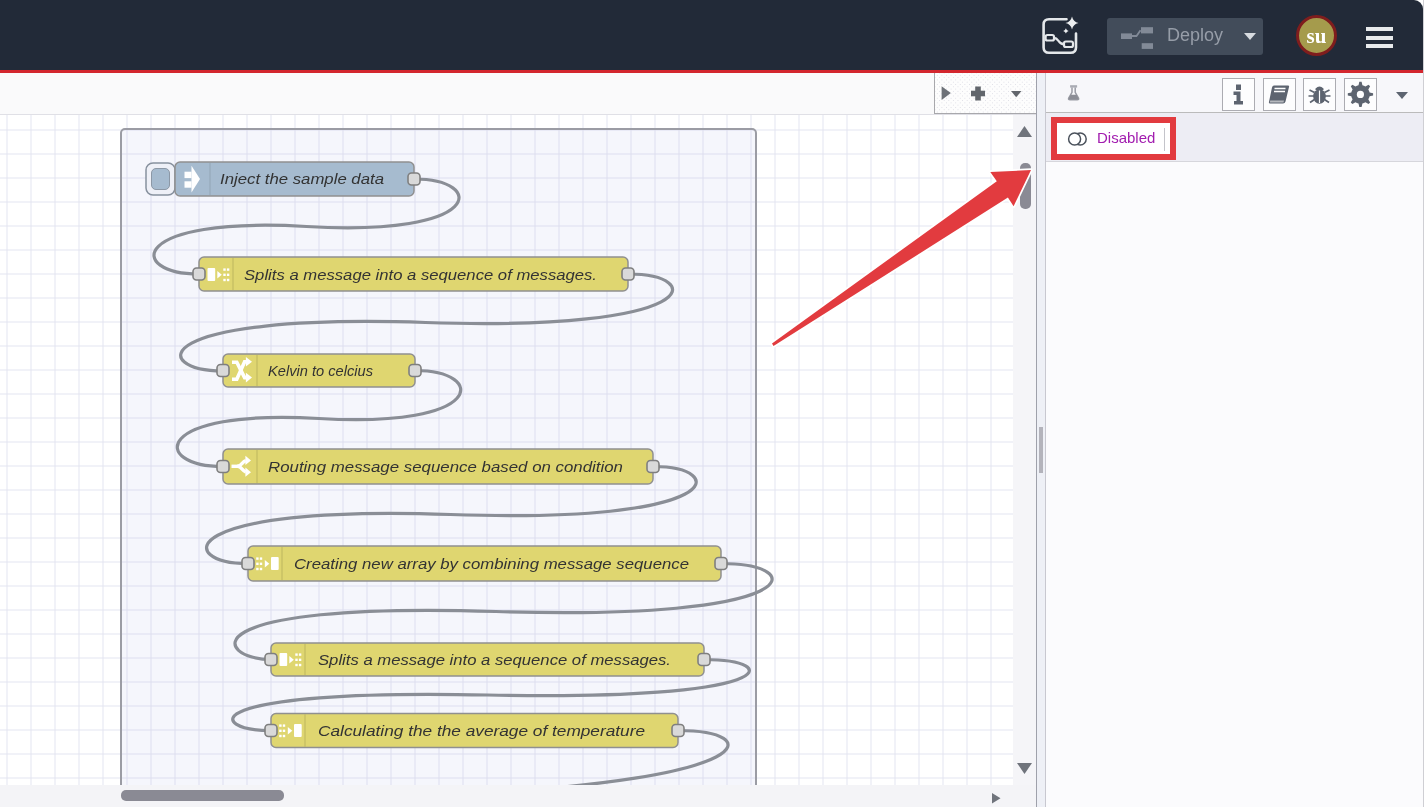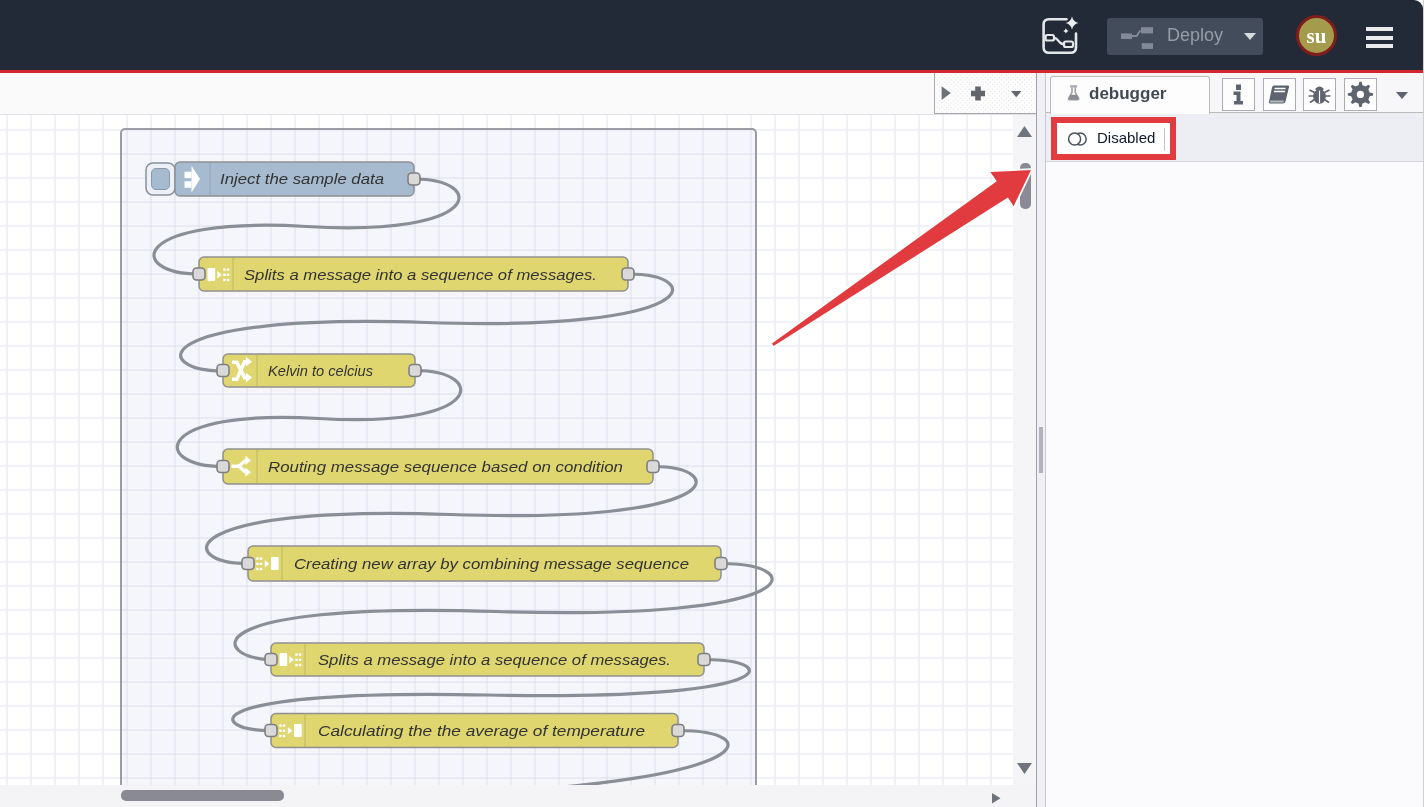--- a/index.html
+++ b/index.html
@@ -41,21 +41,21 @@
   #sbtabs{left:1046px;top:73px;width:377px;height:40px;background:#f7f7fa;border-bottom:1px solid #bbbbbb;box-sizing:border-box;}
   #sbtab{left:1050px;top:76px;width:160px;height:38px;background:#fdfdfe;border:1px solid #bbbbbb;
     border-bottom:none;border-radius:3px 3px 0 0;box-sizing:border-box;z-index:3;}
   #sbtab span{position:absolute;left:38px;top:7px;font-size:17px;font-weight:bold;color:#414953;}
   .sbtn{top:78px;width:33px;height:33px;background:#fdfdfe;border:1px solid #acacb2;box-sizing:border-box;z-index:3;}
   #sbtoolbar{left:1046px;top:113px;width:377px;height:49px;background:#ededf4;border-bottom:1px solid #d6d6dc;box-sizing:border-box;}
   #sbcontent{left:1046px;top:162px;width:377px;height:645px;background:#fbfbfd;}
   
   #redbox{left:1051px;top:117px;width:125px;height:43px;border:6px solid #e23b3f;box-sizing:border-box;background:#fff;z-index:4;}
   #disbtn{position:absolute;left:0px;top:0px;width:113px;height:31px;background:#fff;}
-  #disbtn span{position:absolute;left:40px;top:6px;font-size:15px;color:#0f172a;}
+  #disbtn span{position:absolute;left:40px;top:6px;font-size:15px;color:#a21caf;}
   #dissep{position:absolute;left:107px;top:5px;width:1px;height:23px;background:#c4c4ca;}
 </style>
 </head>
 <body>
 <div id="app">
   <div class="abs" id="header"></div>
   <div class="abs" id="gutter"></div>
   <div class="abs" id="redline"></div>
 
   <svg class="abs" id="aiicon" style="left:1041px;top:16px" width="40" height="40" viewBox="0 0 40 40">
@@ -103,23 +103,20 @@
     <path d="M4,648 L19,648 L11.5,659 Z" fill="#70747c"></path>
   </svg>
   <svg class="abs" style="left:985px;top:786px" width="20" height="20" viewBox="0 0 20 20">
     <path d="M7,7 L7,17.5 L15.5,12.2 Z" fill="#70747c"></path>
   </svg>
   <div class="abs" id="splitter"></div>
   <div class="abs" id="spthumb"></div>
 
   <div class="abs dots" id="sidebar"></div>
   <div class="abs dots" id="sbtabs"></div>
-  <div class="abs" id="sbtab">
-      <span>debugger</span>
-    </div>
   <svg class="abs" style="left:1064px;top:83px;z-index:4" width="20" height="22" viewBox="0 0 20 22">
     <rect x="6.1" y="2.2" width="7" height="2.4" fill="#a9abb3"></rect>
     <path d="M8,4.6 L8,9.4 L4.7,15 Q3.9,16.7 6,16.7 L13.2,16.7 Q15.3,16.7 14.5,15 L11.2,9.4 L11.2,4.6" fill="none" stroke="#9a9ca4" stroke-width="1.5"></path>
     <path d="M6.6,11.8 L12.6,11.8 L14.3,14.9 Q15.1,16.4 13.2,16.4 L6,16.4 Q4.1,16.4 4.9,14.9 Z" fill="#8b8d95"></path>
   </svg>
   <div class="abs sbtn" style="left:1222px">
     <svg width="31" height="31" viewBox="0 0 31 31">
       <g fill="#5d6470">
         <rect x="13" y="5.5" width="5" height="5.5"></rect>
         <path d="M10.5,12.5 L17.5,12.5 L17.5,22 L20,22 L20,25.5 L11,25.5 L11,22 L13.5,22 L13.5,16 L10.5,16 Z"></path>

